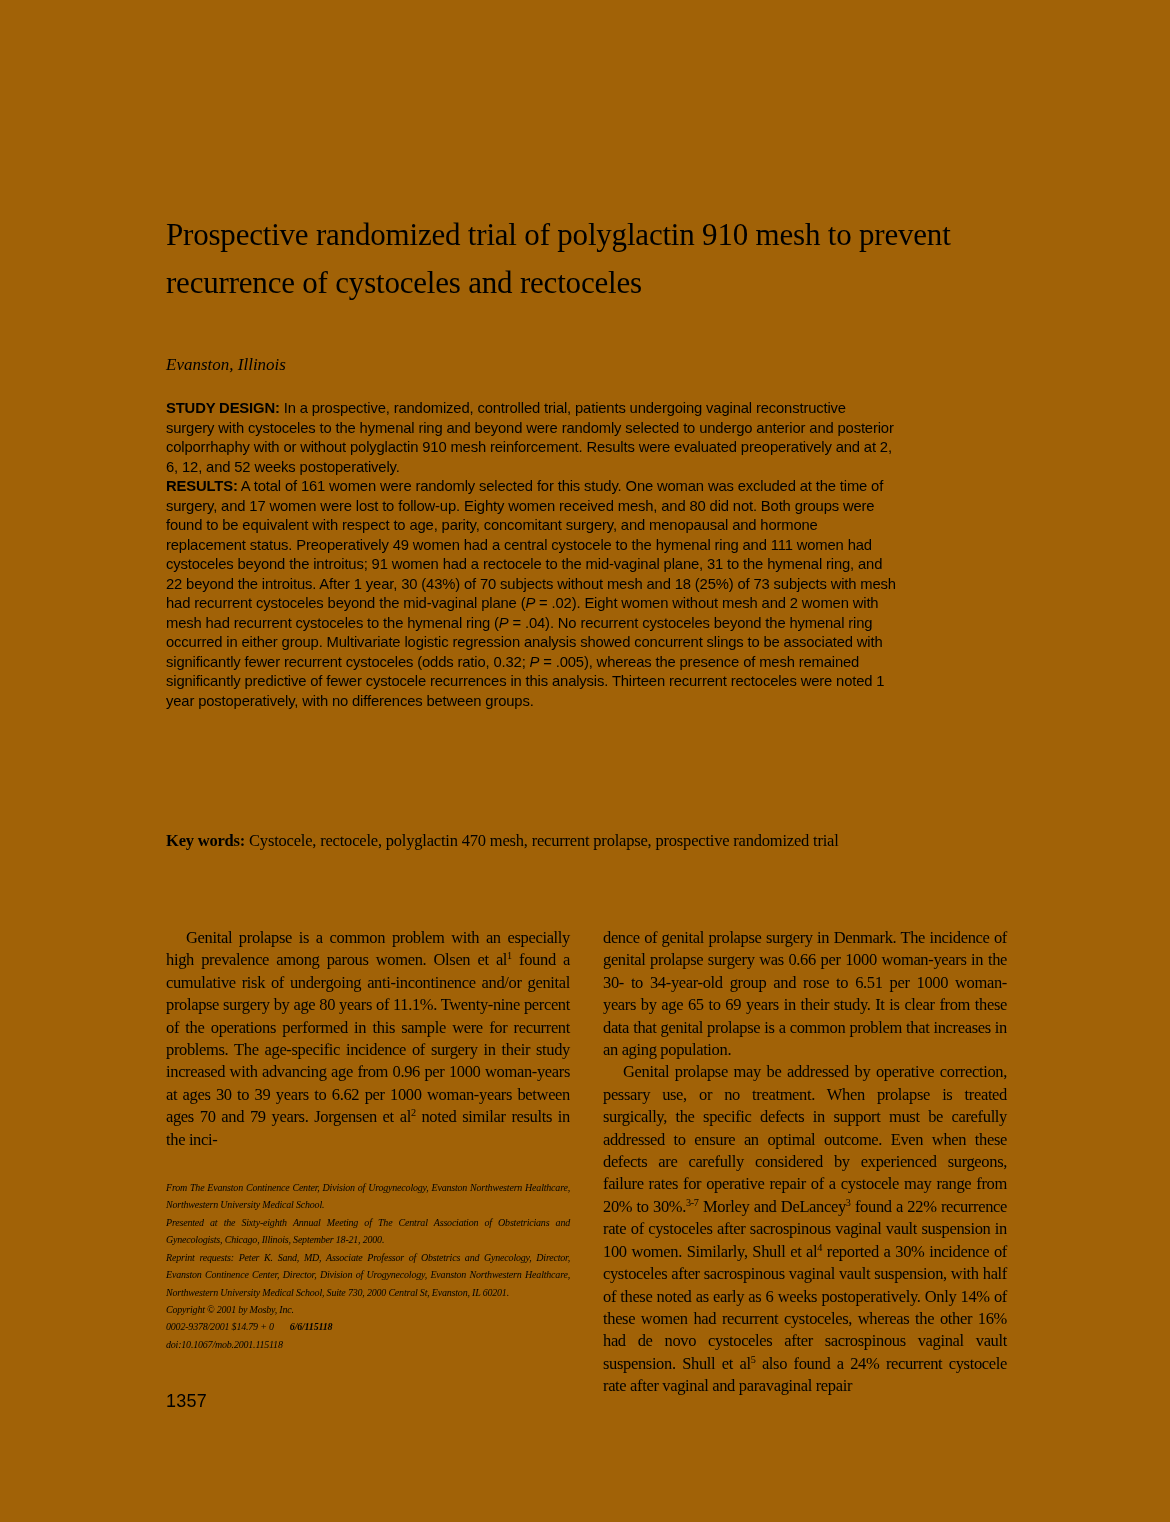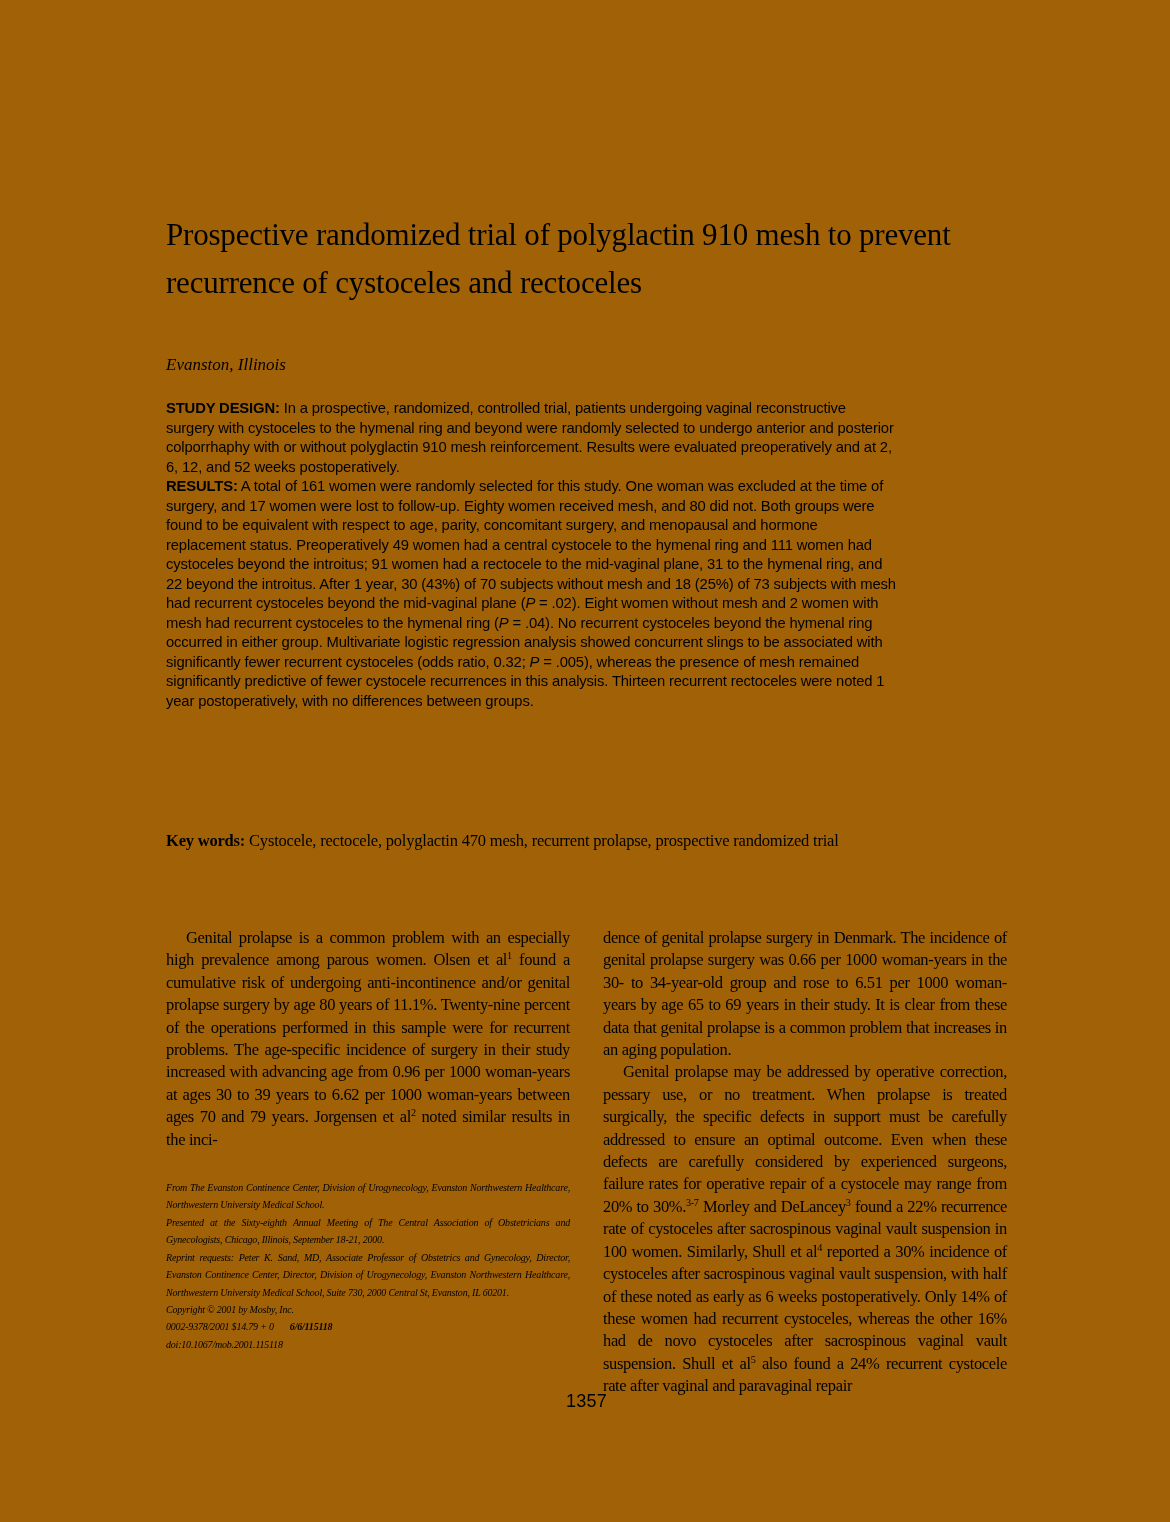--- a/index.html
+++ b/index.html
@@ -89,21 +89,21 @@
     text-align: justify;
   }
   .footnotes p { margin: 0; }
   .footnotes b { font-weight: 700; }
   .gap { margin-left: 16px; }
   .page-number {
     position: absolute;
     left: 166px;
     top: 1391px;
     width: 841px;
-    text-align: center;
+    text-align: left;
     font-family: "Liberation Sans", sans-serif;
     font-size: 18px;
     letter-spacing: 0.2px;
   }
 </style>
 </head>
 <body>
 
 <div class="page">
 

